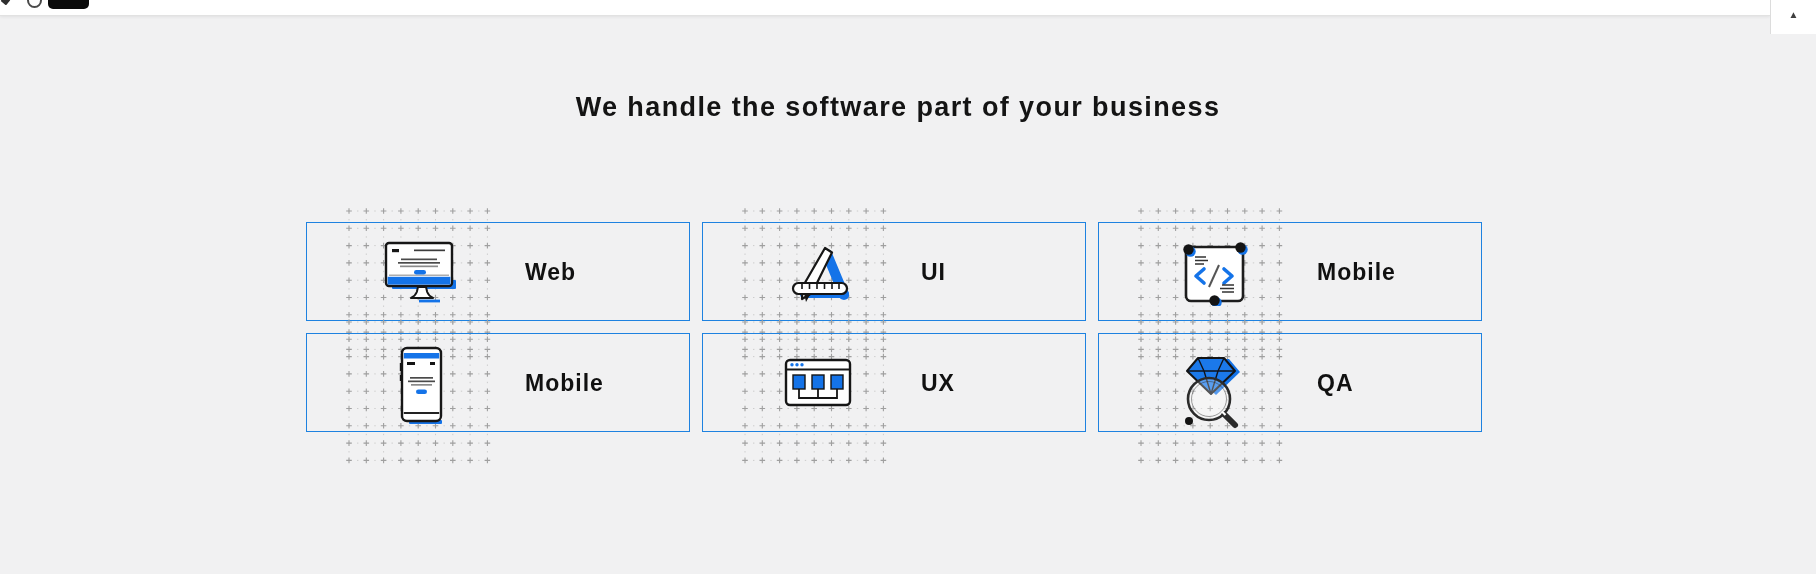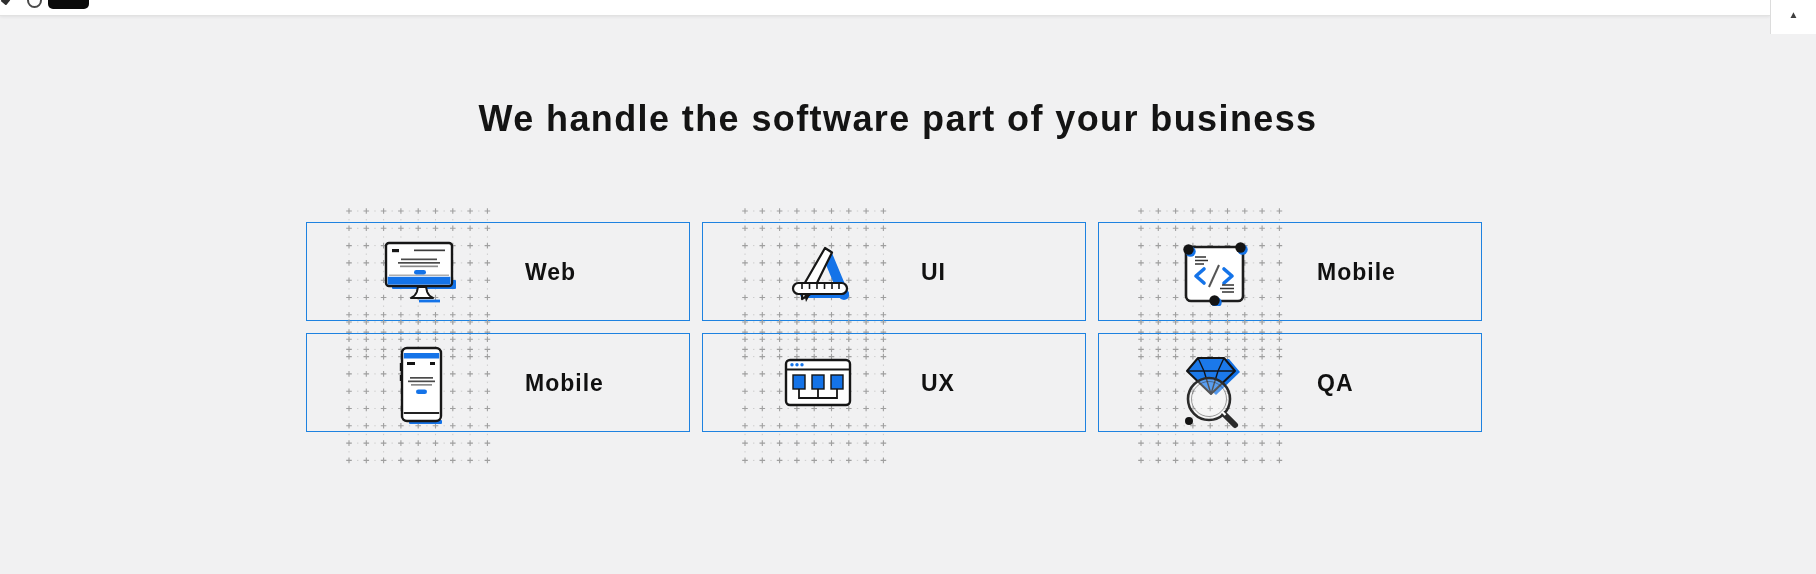--- a/index.html
+++ b/index.html
@@ -30,21 +30,21 @@
   
   .scroll-corner{
     position:absolute;top:0;right:0;width:45px;height:34px;
     background:#ffffff;border-left:1px solid #dcdcdc;z-index:7;
     display:flex;align-items:center;justify-content:center;
   }
   .scroll-arrow{font-size:10px;color:#3f3f3f;line-height:1;margin-top:-4px;}
   
   .heading{
     position:absolute;left:306px;top:74px;width:1184px;
-    text-align:center;font-size:36px;font-weight:600;
+    text-align:center;font-size:27px;font-weight:600;
     letter-spacing:1.4px;color:#141414;white-space:nowrap;
   }
   
   .grid{
     position:absolute;left:306px;top:222px;width:1184px;
     display:grid;grid-template-columns:repeat(3,384px);
     column-gap:16px;row-gap:69px;gap:12px;
   }
   .card{
     box-sizing:border-box;position:relative;height:99px;

